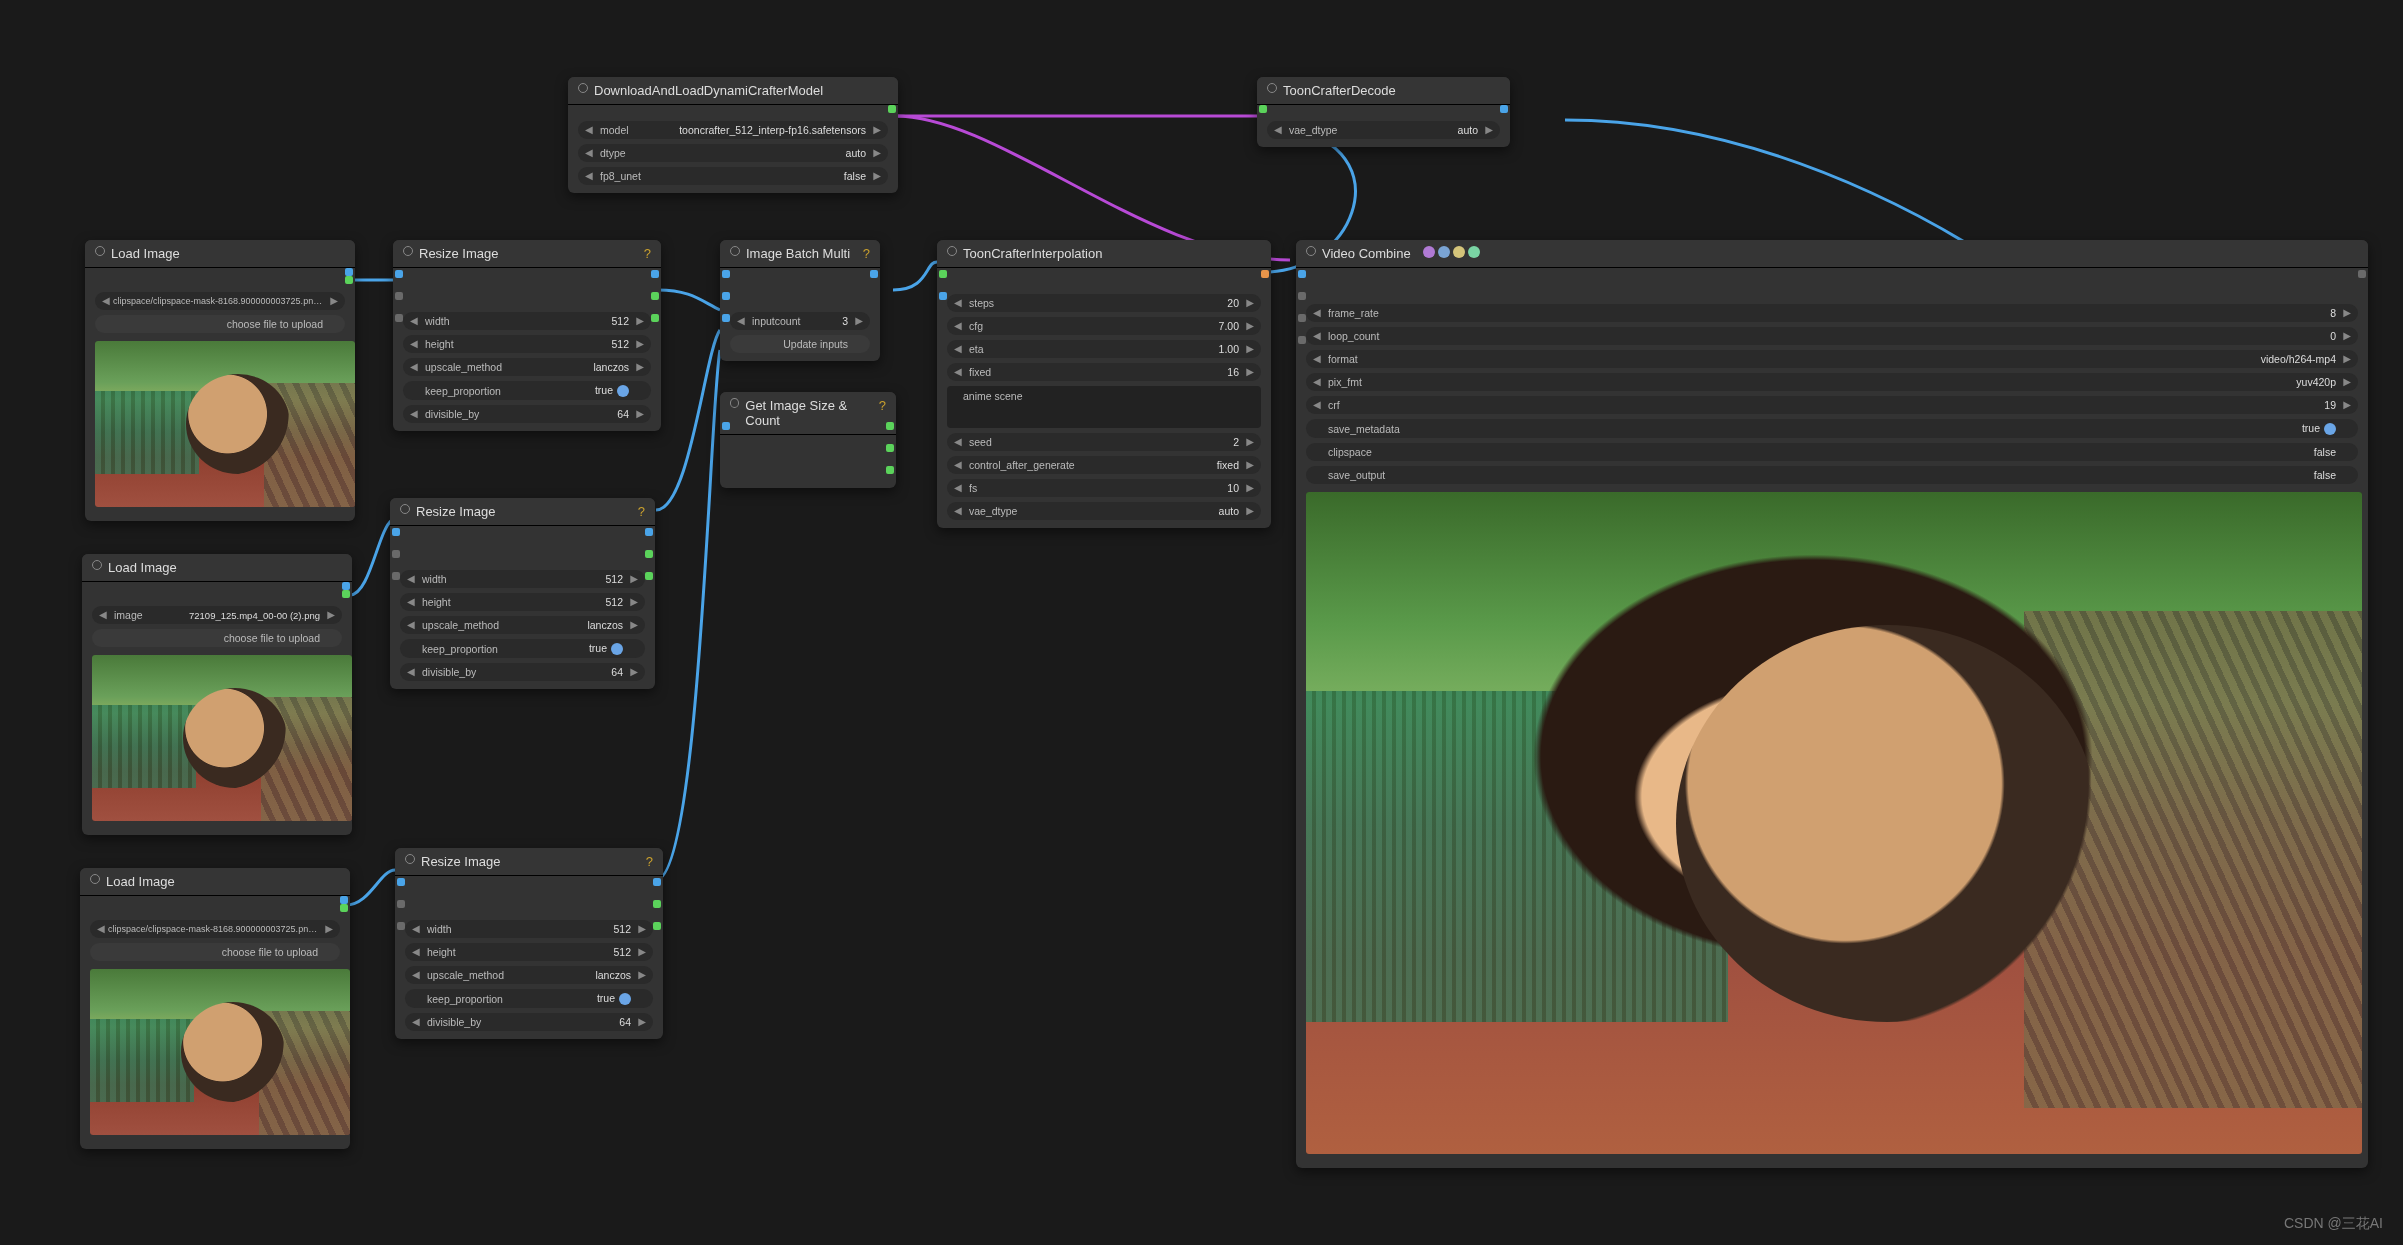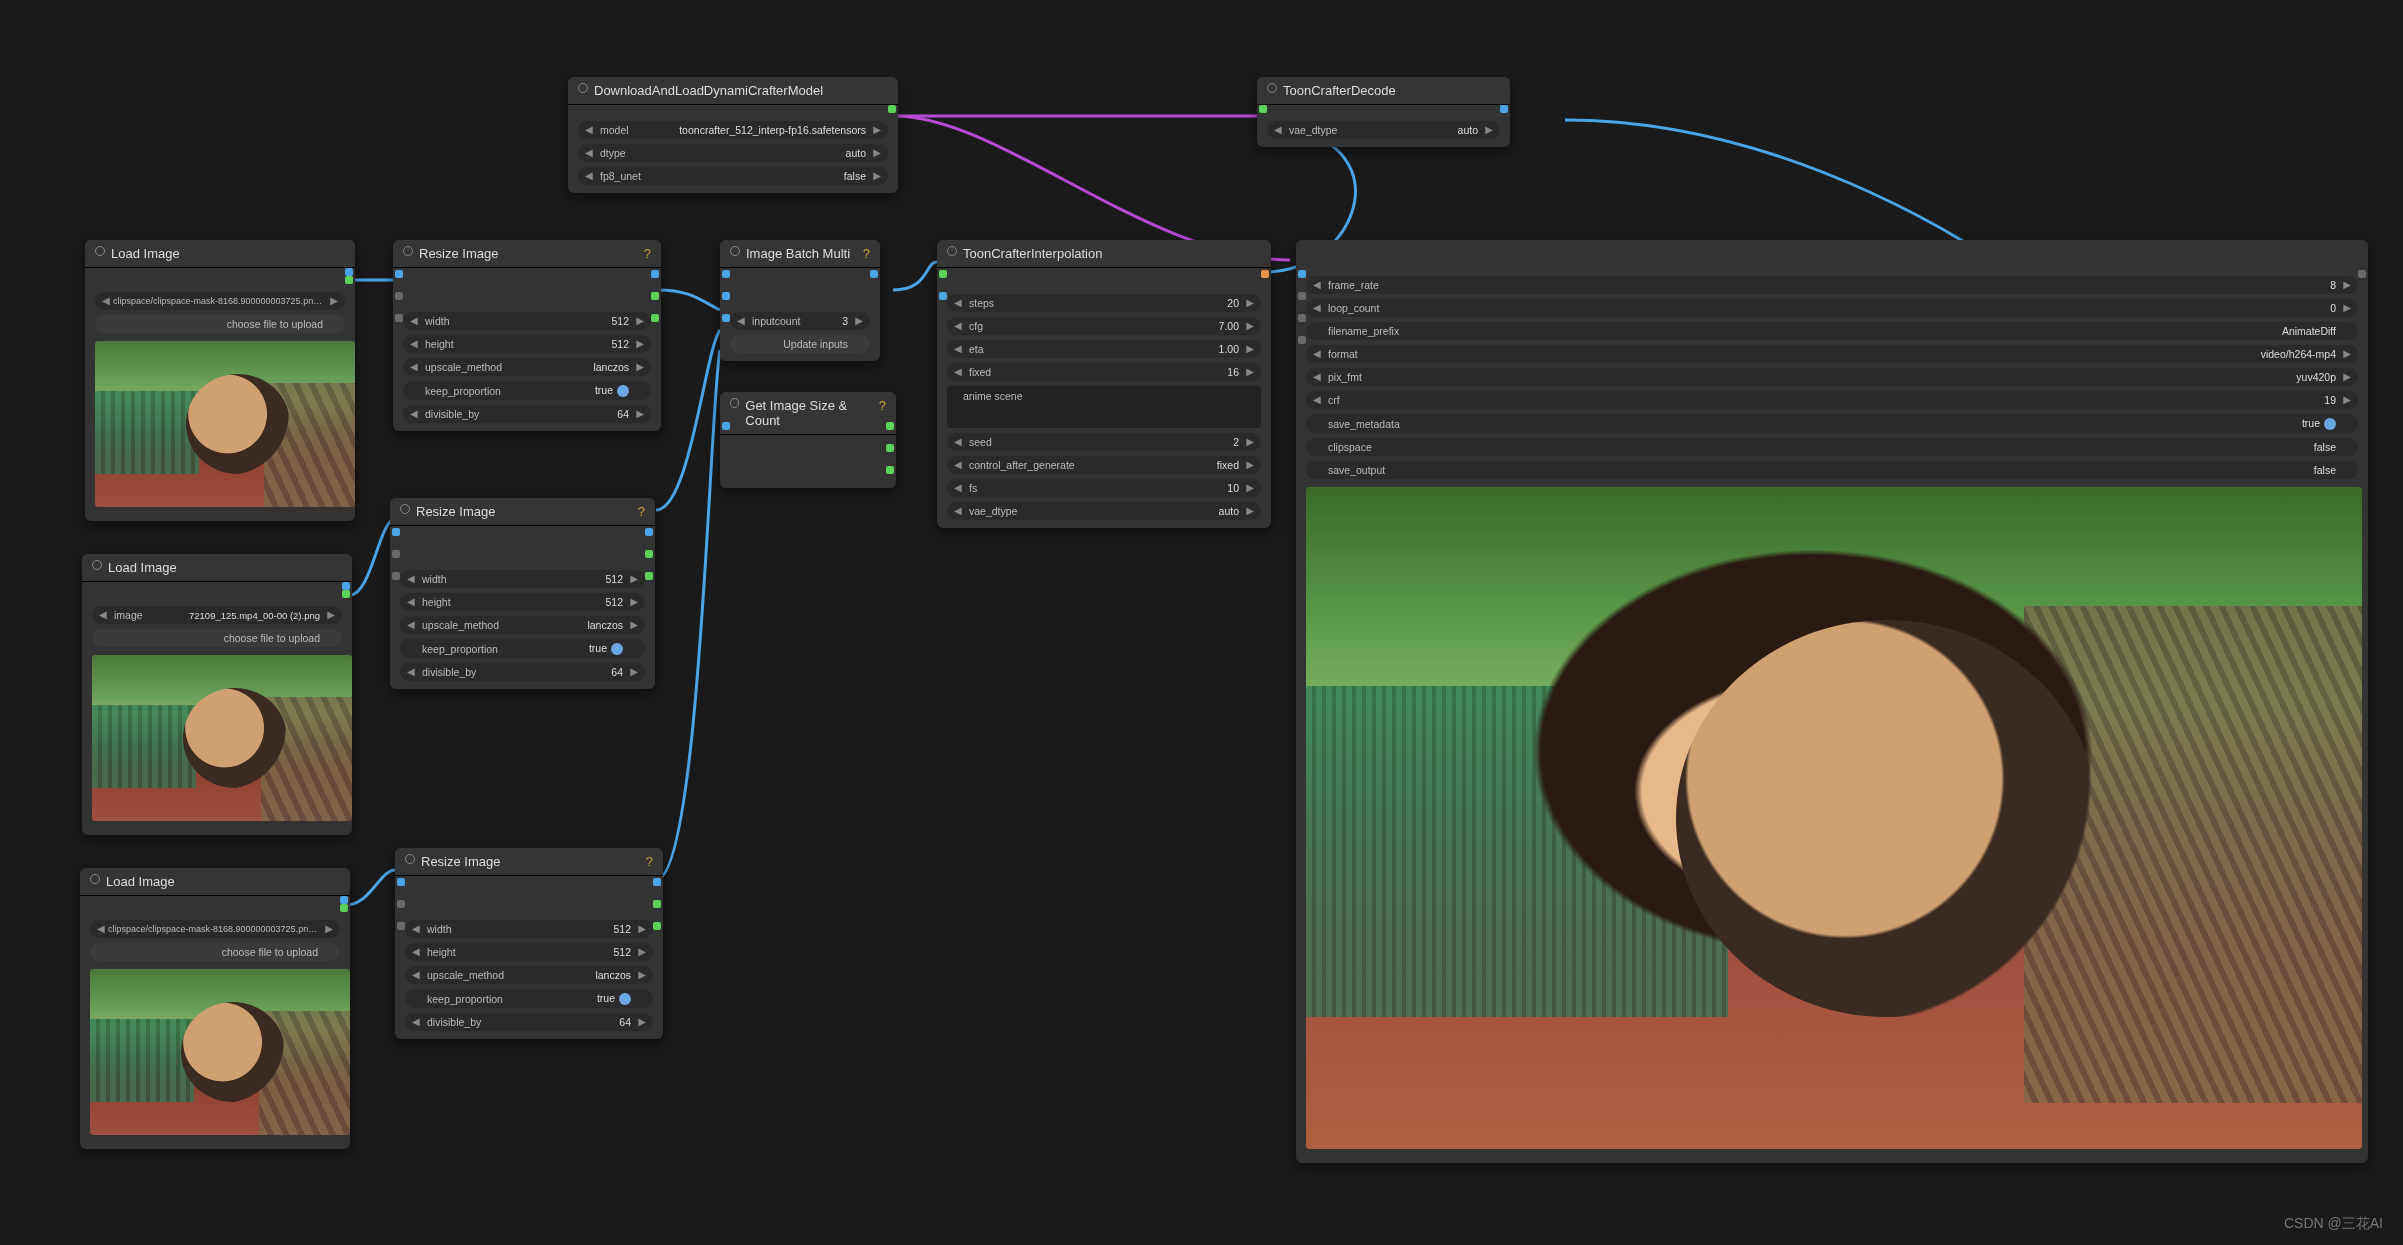--- a/index.html
+++ b/index.html
@@ -501,20 +501,30 @@
           <span class="arrow al">◀</span>
           <span>vae_dtype</span>
           <span class="val">auto</span>
           <span class="arrow ar">▶</span>
         </div>
   </div>
 </div>
 
 <div class="node" style="left:1296px;top:240px;width:1072px;">
 
+  <div class="bar">
+    <span class="collapse"></span>
+    <span>Video Combine</span>
+    <span class="badge-set">
+      <span style="background:#b07ad4"></span>
+      <span style="background:#7aa4d4"></span>
+      <span style="background:#d4c47a"></span>
+      <span style="background:#7ad4a4"></span>
+    </span>
+  </div>
   <div class="side-dots">
         <div class="sdot blue"></div>
         <div class="sdot grey"></div>
         <div class="sdot grey"></div>
         <div class="sdot grey"></div>
       </div>
   <div class="side-dots right">
         <div class="sdot grey"></div>
       </div>
   <div class="body" style="padding-top:36px">
@@ -522,24 +532,20 @@
           <span class="arrow al">◀</span>
           <span>frame_rate</span>
           <span class="val">8</span>
           <span class="arrow ar">▶</span>
         </div>
     <div class="widget">
           <span class="arrow al">◀</span>
           <span>loop_count</span>
           <span class="val">0</span>
           <span class="arrow ar">▶</span>
-        </div>
-    <div class="widget">
-          <span>filename_prefix</span>
-          <span class="val">AnimateDiff</span>
         </div>
     <div class="widget">
           <span class="arrow al">◀</span>
           <span>format</span>
           <span class="val">video/h264-mp4</span>
           <span class="arrow ar">▶</span>
         </div>
     <div class="widget">
           <span class="arrow al">◀</span>
           <span>pix_fmt</span>

